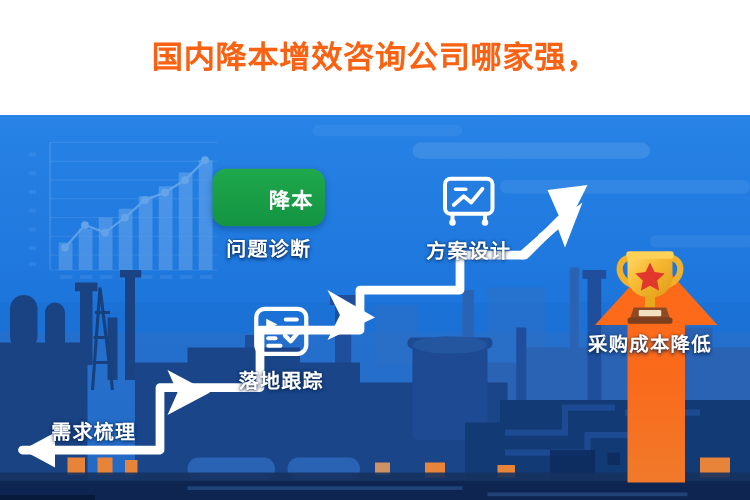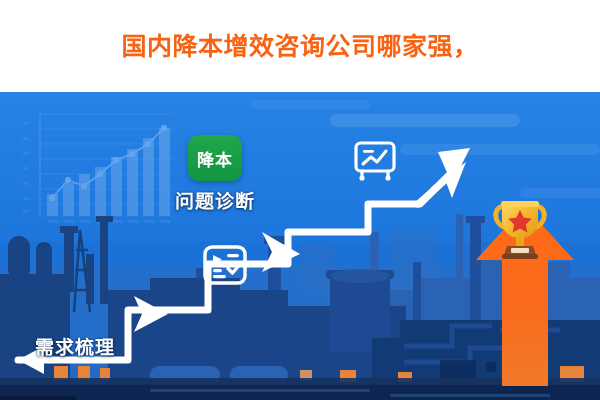--- a/index.html
+++ b/index.html
@@ -49,32 +49,33 @@
 
   
   .stairs{position:absolute;left:0;top:0;width:600px;height:308px;}
 
   
   .bigarrow{position:absolute;left:470px;top:108px;width:110px;height:190px;}
 
   
   .node{position:absolute;z-index:30;text-align:center;}
   .node-label{
-    color:#ffffff;font-weight:bold;font-size:19px;white-space:nowrap;
+    color:#ffffff;font-weight:bold;font-size:16px;white-space:nowrap;
     text-shadow:0 1px 3px rgba(0,30,70,.75),0 0 2px rgba(0,30,70,.6);
     letter-spacing:1px;
   }
 
   .badge-green{
     width:54px;height:46px;border-radius:11px;
     background:linear-gradient(180deg,#1fa84c 0%,#139441 100%);
     display:flex;align-items:center;justify-content:center;
     color:#fff;font-weight:bold;font-size:17px;letter-spacing:1px;
     margin:0 auto 5px auto;
     box-shadow:0 2px 5px rgba(0,20,50,.3);
+    padding-left:36px;
   }
 
   .ico{display:block;margin:0 auto 5px auto;}
 
   
   #node-diag{left:150px;top:43px;width:130px;}
   #node-track{left:160px;top:152px;width:130px;}
   #node-plan{left:315px;top:48px;width:120px;}
   #node-result{left:440px;top:105px;width:160px;}
   #node-need{left:5px;top:228px;width:140px;margin-top:12px;}
@@ -293,31 +294,33 @@
 
     <div class="node" id="node-track">
       <svg class="ico" width="46" height="42" viewBox="0 0 46 42" xmlns="http://www.w3.org/2000/svg">
         <rect x="3" y="3" width="40" height="36" rx="7" fill="none" stroke="#ffffff" stroke-width="3.4"></rect>
         <polygon points="11,11 20,15.5 11,20" fill="#ffffff"></polygon>
         <rect x="25" y="10" width="12" height="3.2" rx="1.6" fill="#ffffff"></rect>
         <rect x="11" y="25" width="9" height="3.2" rx="1.6" fill="#ffffff"></rect>
         <rect x="11" y="31" width="13" height="3.2" rx="1.6" fill="#ffffff"></rect>
         <path d="M26 24.5 l4.5 4.5 L39 19" fill="none" stroke="#ffffff" stroke-width="3.4" stroke-linecap="round" stroke-linejoin="round"></path>
       </svg>
+      <div class="node-label">落地跟踪</div>
     </div>
 
     <div class="node" id="node-plan">
       <svg class="ico" width="46" height="42" viewBox="0 0 46 42" xmlns="http://www.w3.org/2000/svg">
         <rect x="4" y="3" width="38" height="28" rx="4.5" fill="none" stroke="#ffffff" stroke-width="3.2"></rect>
         <rect x="11" y="10" width="11" height="2.8" rx="1.4" fill="#ffffff"></rect>
         <polyline points="11,24 19,17 25,22 34,11" fill="none" stroke="#ffffff" stroke-width="3" stroke-linecap="round" stroke-linejoin="round"></polyline>
         <path d="M10 31 v5 M36 31 v5" stroke="#ffffff" stroke-width="3.2" stroke-linecap="round"></path>
         <circle cx="10" cy="38" r="2.6" fill="#ffffff"></circle>
         <circle cx="36" cy="38" r="2.6" fill="#ffffff"></circle>
       </svg>
+      <div class="node-label">方案设计</div>
     </div>
 
     <div class="node" id="node-result">
       <svg class="trophy" width="62" height="64" viewBox="0 0 62 64" xmlns="http://www.w3.org/2000/svg">
         <defs>
           <linearGradient id="gold" x1="0" y1="0" x2="1" y2="1">
             <stop offset="0%" stop-color="#FFD96A"></stop>
             <stop offset="45%" stop-color="#F7B931"></stop>
             <stop offset="100%" stop-color="#E09A15"></stop>
           </linearGradient>
@@ -330,16 +333,17 @@
         <rect x="12" y="4" width="38" height="6" rx="2.5" fill="#FFD257"></rect>
 
         <polygon points="31,13 34.6,20.6 42.8,21.7 36.8,27.4 38.3,35.5 31,31.6 23.7,35.5 25.2,27.4 19.2,21.7 27.4,20.6" fill="#E2372C"></polygon>
 
         <rect x="27" y="40" width="8" height="9" fill="#E8A81E"></rect>
 
         <path d="M18 49 H44 L47 58 H15 Z" fill="#8E4A24"></path>
         <rect x="22" y="51" width="18" height="5" rx="1" fill="#F2E0C0"></rect>
         <rect x="13" y="57" width="36" height="5" rx="2" fill="#7C3F1E"></rect>
       </svg>
+      <div class="node-label">采购成本降低</div>
     </div>
 
   </div>
 </div>
 
 </body></html>

